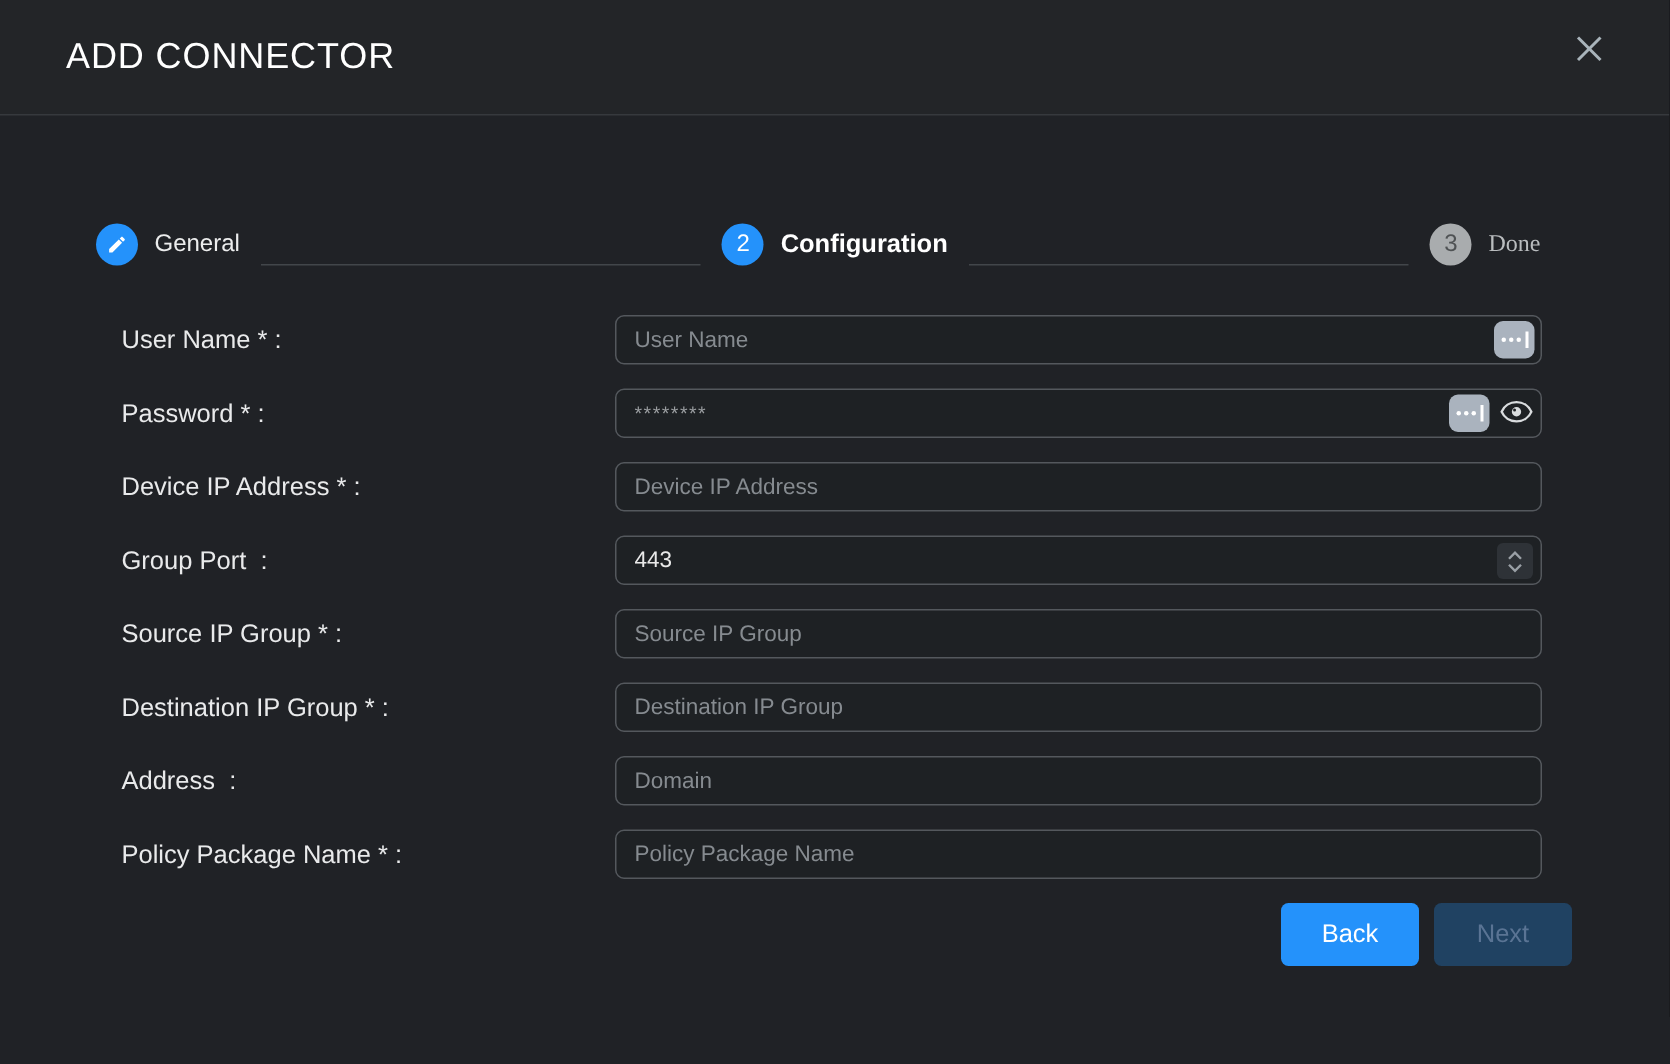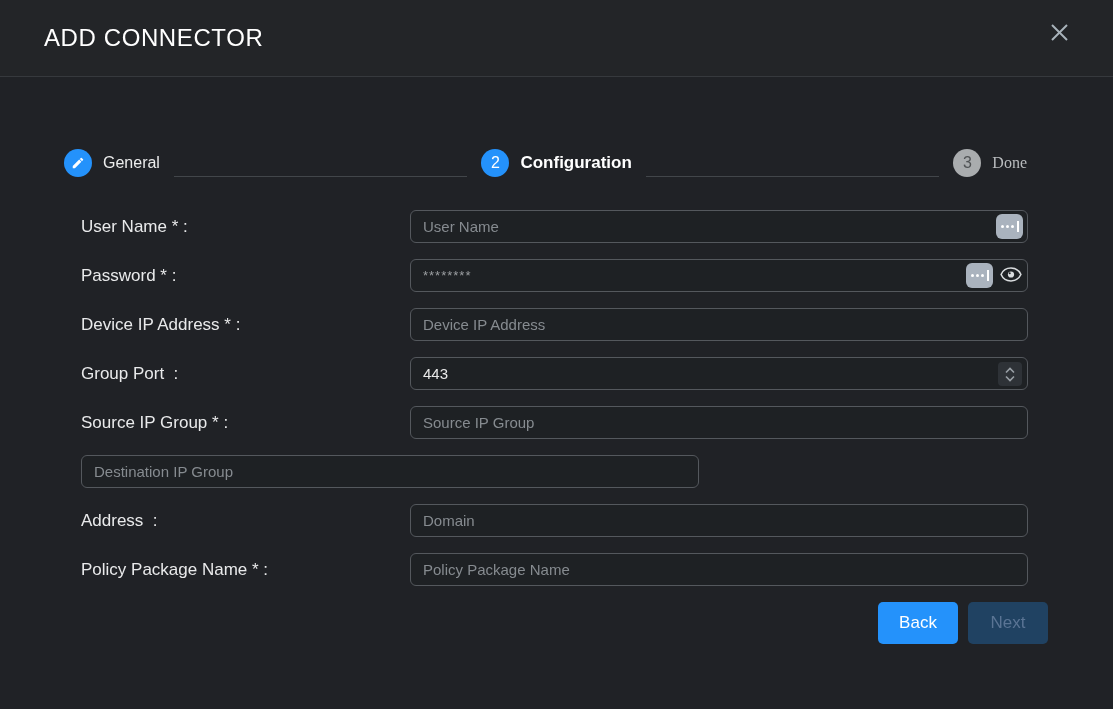--- a/index.html
+++ b/index.html
@@ -62,21 +62,21 @@
     display:flex;align-items:center;justify-content:center;
   }
   .spinner{
     position:absolute;right:5px;top:4px;width:24px;height:24px;
     background:#2e3237;border:0;border-radius:4px;cursor:pointer;padding:0;
     display:flex;flex-direction:column;align-items:center;justify-content:center;gap:1px;
   }
   
   .actions{display:flex;justify-content:flex-end;gap:10px;margin:15px 65px 0 0;}
   .btn{
-    width:80px;height:42px;border:0;border-radius:5px;
+    width:92px;height:42px;border:0;border-radius:5px;
     font-size:17px;font-family:inherit;cursor:pointer;
   }
   .btn-back{background:var(--accent,#2492fb);color:#ffffff;}
   .btn-next{background:var(--disabled_next_bg,#204262);color:var(--disabled_next_text,#5a7494);cursor:default;}
 </style>
 </head>
 <body>
 
 <div class="modal">
 
@@ -169,20 +169,21 @@
     </div>
 
     <div class="row">
       <label class="lbl">Source IP Group * :</label>
       <div class="field">
         <input class="inp" type="text" placeholder="Source IP Group" style="">
       </div>
     </div>
 
     <div class="row">
+      <label class="lbl">Destination IP Group * :</label>
       <div class="field">
         <input class="inp" type="text" placeholder="Destination IP Group" style="">
       </div>
     </div>
 
     <div class="row">
       <label class="lbl">Address  :</label>
       <div class="field">
         <input class="inp" type="text" placeholder="Domain" style="">
       </div>

